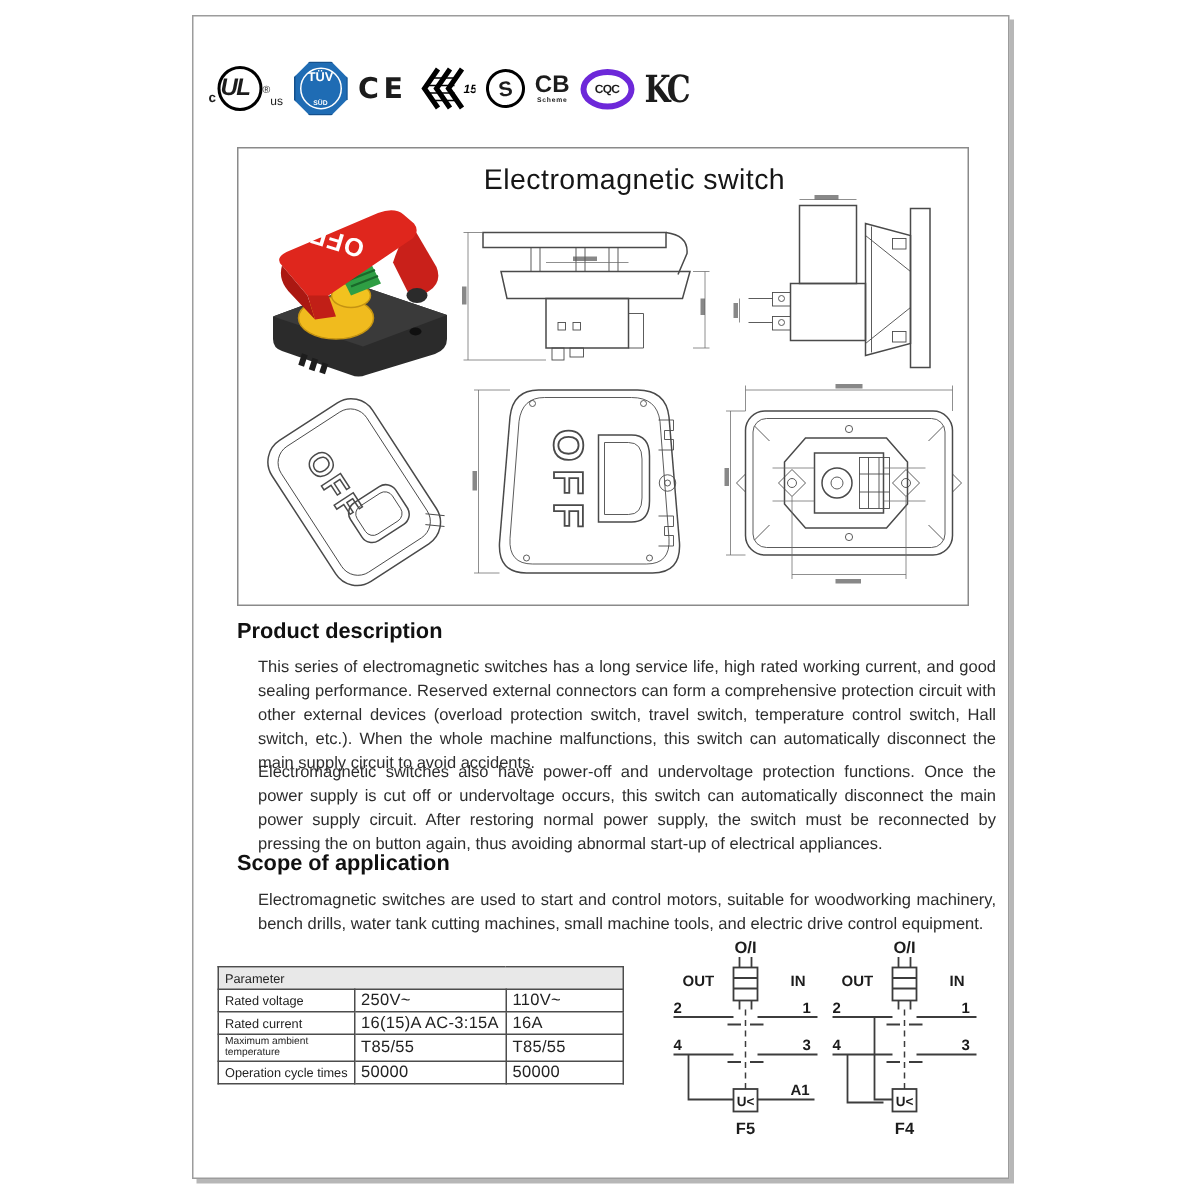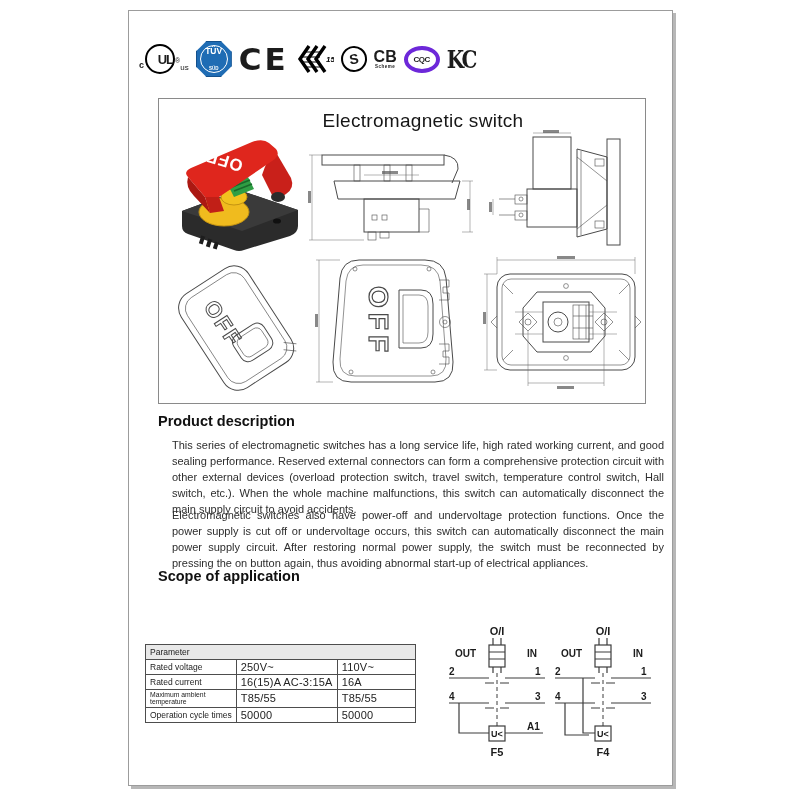--- a/index.html
+++ b/index.html
@@ -11,33 +11,33 @@
     position:absolute;left:128px;top:10px;width:543px;height:774px;
     background:#fff;border:1px solid #9c9c9c;
     box-shadow:3px 3px 0 rgba(170,170,170,.85);
   }
   
   .cert-row{position:absolute;left:10px;top:28px;height:40px;display:flex;align-items:center;gap:7px;}
   .cert{display:flex;align-items:center;justify-content:center;}
   .ul-wrap{display:flex;align-items:flex-end;gap:1px;}
   .ul-c{font-size:9px;font-weight:bold;margin-bottom:4px;}
   .ul-circle{width:26px;height:26px;border:2.5px solid #000;border-radius:50%;
-    display:flex;align-items:center;justify-content:flex-end;font-weight:bold;
-    font-size:13px;letter-spacing:-1px;position:relative;}
+    display:flex;align-items:center;justify-content:flex-start;font-weight:bold;
+    font-style:italic;font-size:16px;letter-spacing:-1px;position:relative;}
   .ul-reg{font-size:7px;position:relative;top:-10px;left:-1px;}
   .ul-us{font-size:8px;font-weight:normal;margin-bottom:2px;margin-left:-2px;}
   .tuv-octagon{width:34px;height:34px;background:#1f6cb4;display:flex;flex-direction:column;
     align-items:center;justify-content:center;color:#fff;
     clip-path:polygon(30% 0,70% 0,100% 30%,100% 70%,70% 100%,30% 100%,0 70%,0 30%);
     border:1px solid #14508c;}
   .tuv-inner{width:26px;height:26px;border:1.5px solid #fff;border-radius:50%;display:flex;
     flex-direction:column;align-items:center;justify-content:center;line-height:1;gap:12px;}
   .tuv-l1{font-size:8.5px;font-weight:bold;}
   .tuv-l2{font-size:4.5px;font-weight:bold;}
-  .ce-mark{font-size:31px;font-weight:bold;letter-spacing:3px;font-family:"DejaVu Sans",sans-serif;}
+  .ce-mark{font-size:19px;font-weight:bold;letter-spacing:3px;font-family:"DejaVu Sans",sans-serif;}
   .chev{display:flex;align-items:center;font-style:italic;}
   .s-circle{width:22px;height:22px;border:2.5px solid #000;border-radius:50%;display:flex;
     align-items:center;justify-content:center;font-size:14px;font-weight:bold;transform:rotate(-8deg);}
   .cb-wrap{display:flex;flex-direction:column;line-height:1;}
   .cb-main{font-size:16px;font-weight:bold;letter-spacing:0px;}
   .cb-sub{font-size:4.5px;font-weight:bold;letter-spacing:.5px;}
   .cqc-oval{width:28px;height:19px;border:4px solid #6d28d9;border-radius:50%;display:flex;
     align-items:center;justify-content:center;font-size:8px;font-weight:bold;letter-spacing:-.5px;}
   .kc-mark{font-size:20px;font-weight:bold;font-family:"DejaVu Serif",serif;transform:scaleY(1.25);letter-spacing:-2px;}
   
@@ -267,20 +267,21 @@
         <rect x="78" y="134" width="17" height="3" class="smudge" opacity=".7"></rect>
       </svg>
     </div>
   </div>
 
   <div class="sec-h" style="top:402px;">Product description</div>
   <div class="sec-p" style="top:426px;">This series of electromagnetic switches has a long service life, high rated working current, and good sealing performance. Reserved external connectors can form a comprehensive protection circuit with other external devices (overload protection switch, travel switch, temperature control switch, Hall switch, etc.). When the whole machine malfunctions, this switch can automatically disconnect the main supply circuit to avoid accidents.</div>
   <div class="sec-p" style="top:496px;">Electromagnetic switches also have power-off and undervoltage protection functions. Once the power supply is cut off or undervoltage occurs, this switch can automatically disconnect the main power supply circuit. After restoring normal power supply, the switch must be reconnected by pressing the on button again, thus avoiding abnormal start-up of electrical appliances.</div>
 
   <div class="sec-h" style="top:557px;">Scope of application</div>
+  <div class="sec-p" style="top:581px;">Electromagnetic switches are used to start and control motors, suitable for woodworking machinery, bench drills, water tank cutting machines, small machine tools, and electric drive control equipment.</div>
 
   <table class="param-table">
     <tbody>
         <tr>
       <td class="hdr" colspan="3">Parameter</td>
     </tr>
     <tr>
       <td class="c1">Rated voltage</td>
       <td class="c2 val">250V~</td>
       <td class="c3 val">110V~</td>

